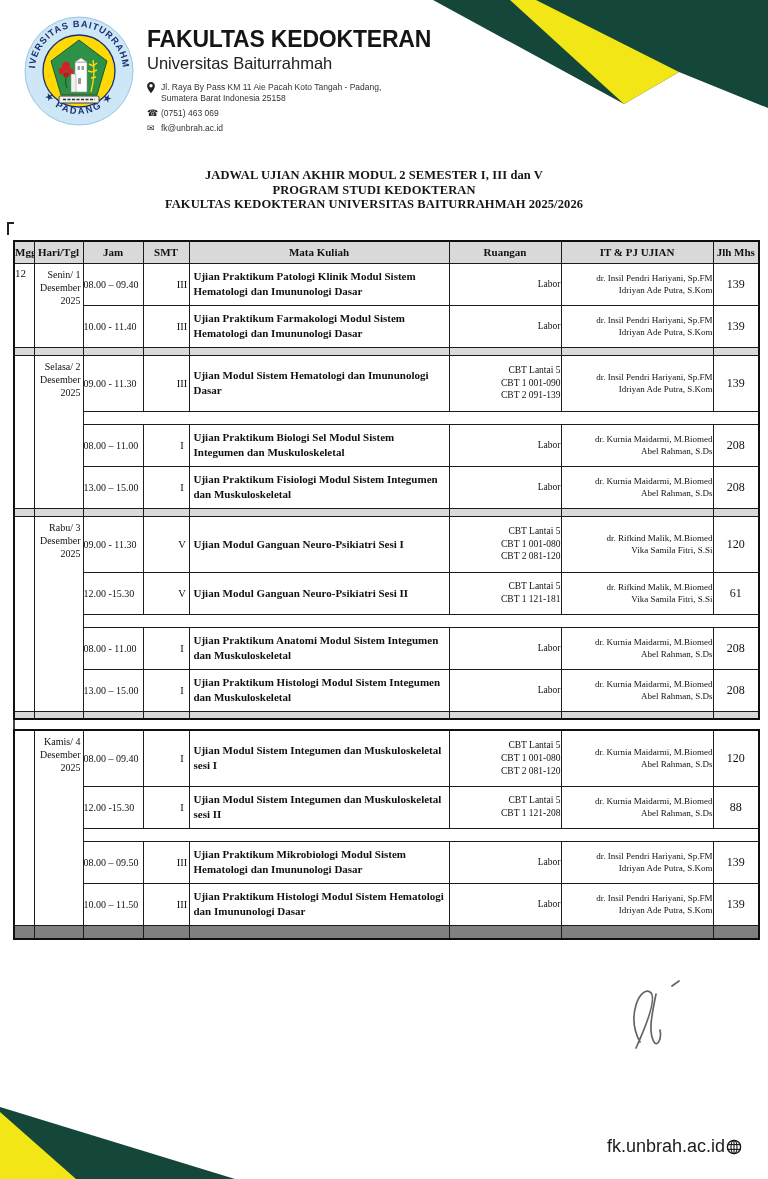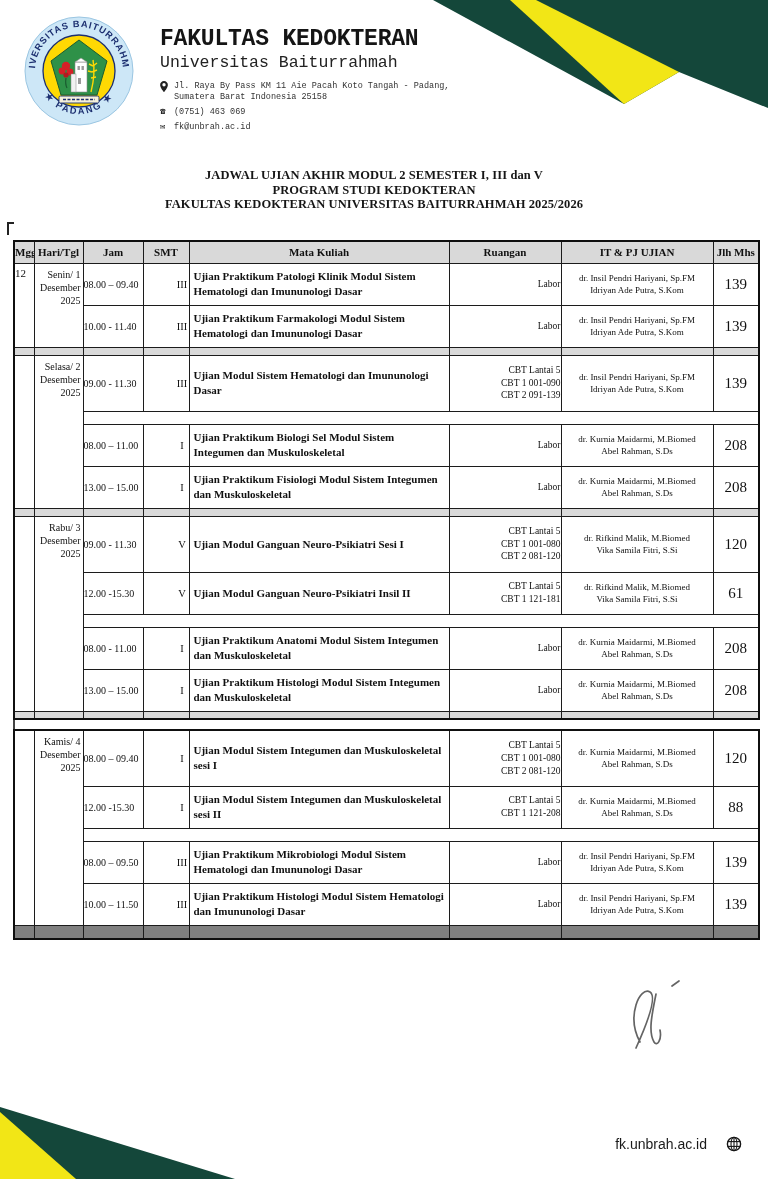--- a/index.html
+++ b/index.html
@@ -6,21 +6,21 @@
   html,body { background:#e8e8e8; }
   .page {
     position:relative; width:768px; height:1179px; margin:0 auto;
     background:#ffffff; overflow:hidden;
     font-family:"Liberation Serif", serif; color:#111;
   }
   
   .deco-top { position:absolute; top:0; left:0; width:768px; height:160px; pointer-events:none; }
   .deco-bottom { position:absolute; left:0; top:1099px; width:768px; height:80px; pointer-events:none; }
   .logo-wrap { position:absolute; left:24px; top:16px; width:110px; height:112px; }
-  .brand { position:absolute; left:160px; top:26px; font-family:Liberation Mono, monospace; }
+  .brand { position:absolute; left:147px; top:26px; font-family:Liberation Sans, sans-serif; }
   .brand .faculty { font-size:23px; font-weight:bold; letter-spacing:-0.2px; color:#151515; }
   .brand .univ { font-size:16.5px; color:#222; margin-top:1px; }
   .contact { margin-top:9px; font-size:8.5px; color:#333; }
   .contact-row { display:flex; align-items:flex-start; margin-top:4px; }
   .contact-icn { width:14px; flex:0 0 14px; font-size:9px; line-height:10px; color:#222; }
   .contact-txt { line-height:1.3; }
   
   .title-block { position:absolute; left:0; top:168px; width:748px; text-align:center;
     font-weight:bold; font-size:12.5px; line-height:1.17; letter-spacing:.1px; color:#161616; }
   
@@ -34,33 +34,33 @@
   .sched th, .sched td { border:1.5px solid #1c1c1c; overflow:hidden; vertical-align:middle; }
   .sched th { background:#d9d9d9; font-size:11px; font-weight:bold; height:22px; text-align:center; }
   tr.content { height:42px; }
   tr.content.tall { height:56px; }
   td.mgg { vertical-align:top; font-size:11px; padding-top:3px; }
   td.day { vertical-align:top; text-align:right; font-size:10px; padding:4px 2px 0 2px; line-height:1.3; }
   td.jam { font-size:10px; white-space:nowrap; }
   td.smt { text-align:center; font-size:10.5px;padding-left:32px; }
   td.course { font-weight:bold; font-size:11px; padding:2px 4px; line-height:1.35; text-align:left; }
   td.room { text-align:right; font-size:9.5px; line-height:1.32; }
-  td.staff { text-align:center; font-size:9px; line-height:1.38; }
-  td.count { text-align:center; font-size:15px; }
+  td.staff { text-align:right; font-size:9px; line-height:1.38; }
+  td.count { text-align:center; font-size:12px; }
   tr.thin-split { height:13px; }
   tr.gray-sep td { background:#d9d9d9; height:8px; padding:0; }
   tr.dark-sep td { background:#808080; height:14px; padding:0; }
   
   .sig-block { position:absolute; left:520px; top:960px; width:225px; text-align:center;
     font-size:11.5px; line-height:1.4; color:#161616; }
   .sig-name { margin-top:26px; }
   .sig-scribble { position:absolute; left:612px; top:978px; width:78px; height:78px; opacity:.85; }
   
-  .site-link { position:absolute; right:26px; top:1136px; display:flex; align-items:center; gap:19px;
-    font-family:"Liberation Sans", sans-serif; font-size:14px; color:#1a1a1a; }
+  .site-link { position:absolute; right:26px; top:1136px; display:flex; align-items:center; gap:1px;
+    font-family:"Liberation Sans", sans-serif; font-size:18px; color:#1a1a1a; }
 </style>
 </head>
 <body>
 
 <div class="page">
 
   <svg class="deco-top" viewBox="0 0 768 160" aria-hidden="true">
     <polygon points="433,0 768,0 768,108 679,72 624,104" fill="#14473a"></polygon>
     <polygon points="510,0 536,0 679,72 624,104" fill="#f2e616"></polygon>
   </svg>
@@ -269,21 +269,21 @@
             </td>
             <td class="staff">
               <div>dr. Rifkind Malik, M.Biomed</div>
               <div>Vika Samila Fitri, S.Si</div>
             </td>
             <td class="count">120</td>
           </tr>
           <tr class="content">
             <td class="jam">12.00 -15.30</td>
             <td class="smt">V</td>
-            <td class="course">Ujian Modul Ganguan Neuro-Psikiatri Insil II</td>
+            <td class="course">Ujian Modul Ganguan Neuro-Psikiatri Sesi II</td>
             <td class="room">
               <div>CBT Lantai 5</div>
               <div>CBT 1 121-181</div>
             </td>
             <td class="staff">
               <div>dr. Rifkind Malik, M.Biomed</div>
               <div>Vika Samila Fitri, S.Si</div>
             </td>
             <td class="count">61</td>
           </tr>

